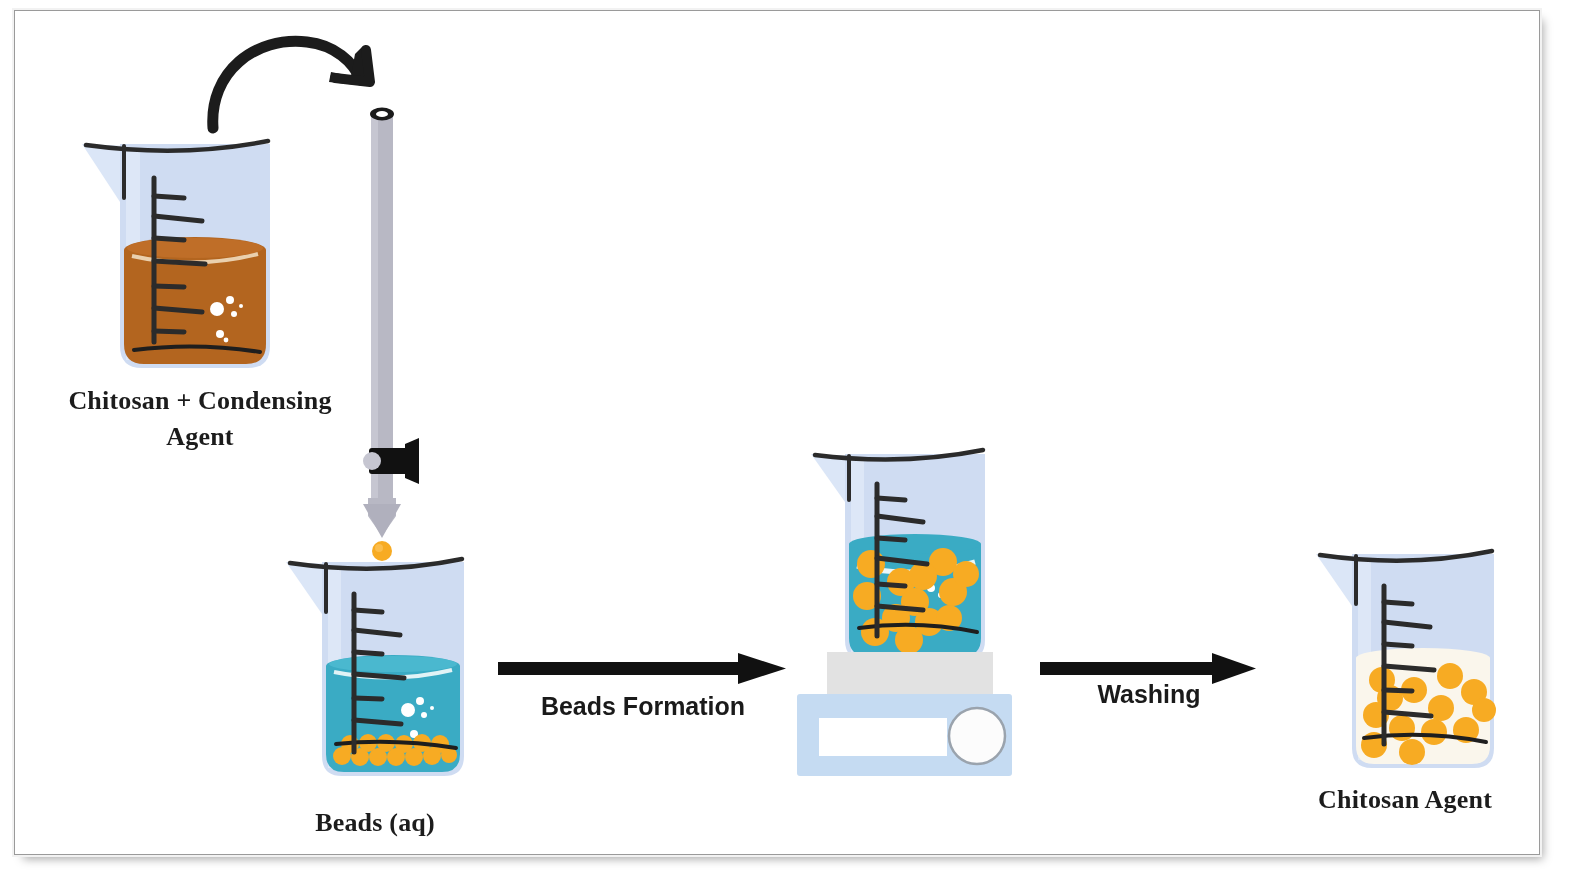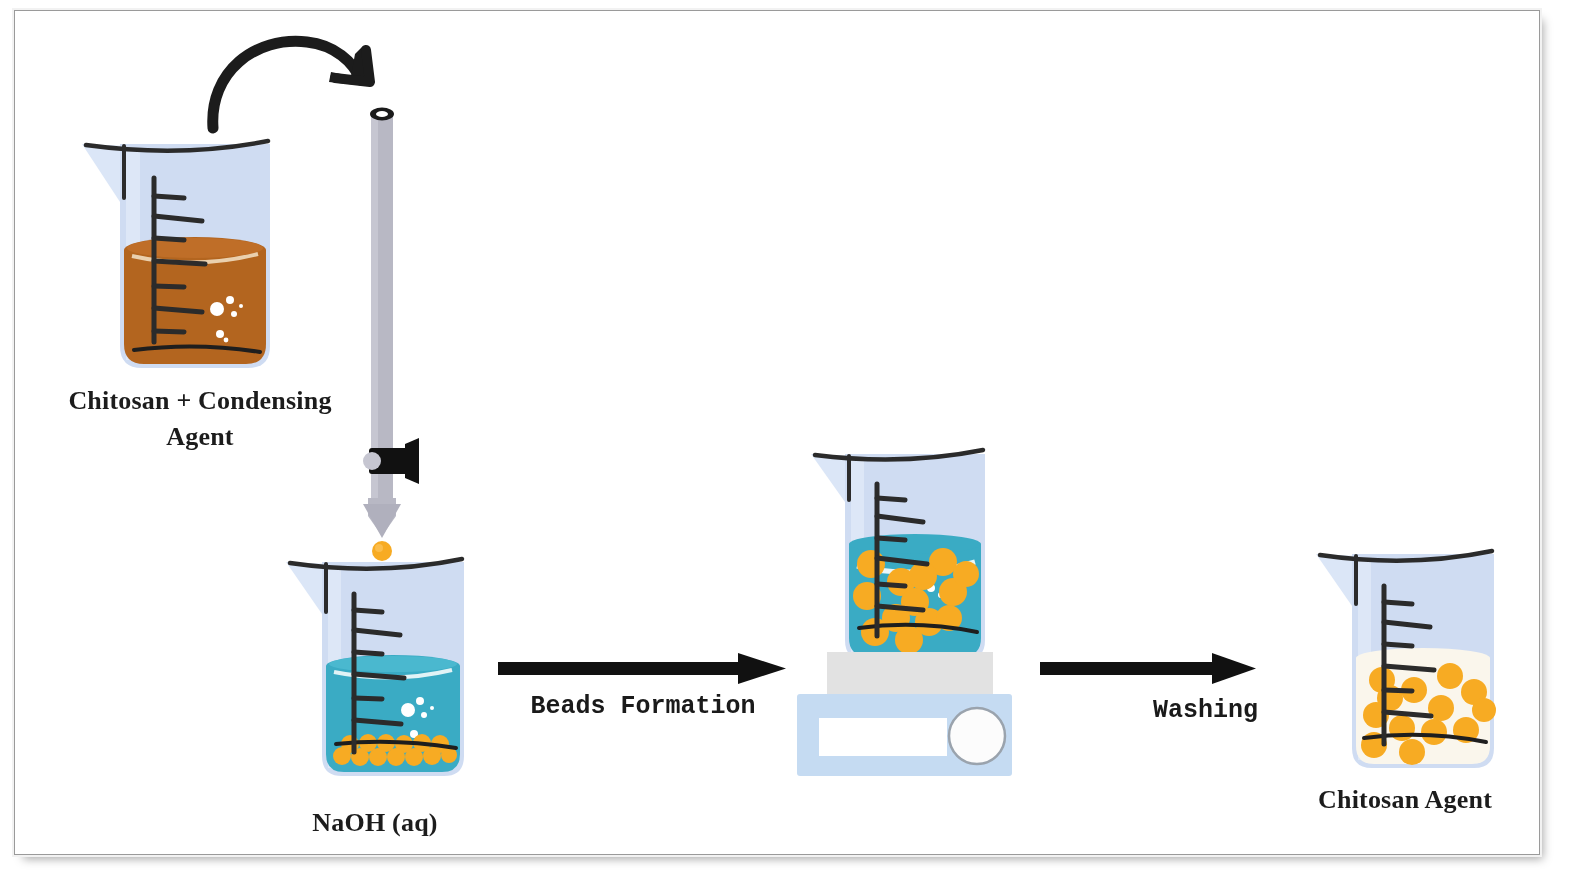--- a/index.html
+++ b/index.html
@@ -61,21 +61,21 @@
   
   .beaker { position: absolute; }
   .beaker svg { display: block; overflow: visible; }
 
   
   .flow-arrow { position: absolute; }
   .flow-arrow svg { display:block; }
 
   .arrow-label {
     position: absolute;
-    font-family: Liberation Mono, monospace;
+    font-family: Liberation Sans, sans-serif;
     font-weight: bold;
     font-size: 25px;
     color: #1a1a1a;
     text-align: center;
     white-space: nowrap;
   }
 
   
   .burette { position: absolute; }
 </style>
@@ -202,21 +202,21 @@
       <path d="M86,46 L86,204" fill="none" stroke="#2b2b2b" stroke-width="5" stroke-linecap="round"></path>
       <path d="M86,62 L114,64" stroke="#2b2b2b" stroke-width="5" stroke-linecap="round"></path>
       <path d="M86,82 L132,87" stroke="#2b2b2b" stroke-width="5" stroke-linecap="round"></path>
       <path d="M86,104 L114,106" stroke="#2b2b2b" stroke-width="5" stroke-linecap="round"></path>
       <path d="M86,126 L136,130" stroke="#2b2b2b" stroke-width="5" stroke-linecap="round"></path>
       <path d="M86,150 L114,151" stroke="#2b2b2b" stroke-width="5" stroke-linecap="round"></path>
       <path d="M86,172 L133,176" stroke="#2b2b2b" stroke-width="5" stroke-linecap="round"></path>
     </svg>
   </div>
 
-  <div class="caption cap-26" style="left:255px; top:805px; width:240px;">NaOH (aq)</div>
+  <div class="caption cap-26" style="left:255px; top:805px; width:240px;">Beads (aq)</div>
 
   <div class="flow-arrow" style="left:498px; top:652px;">
     <svg width="290" height="34" viewBox="0 0 290 34">
       <rect x="0" y="10" width="248" height="13" fill="#111111"></rect>
       <path d="M240,1 L288,16.5 L240,32 Z" fill="#111111"></path>
     </svg>
   </div>
   <div class="arrow-label" style="left:498px; top:692px; width:290px;">Beads Formation</div>
 
   <div class="node" style="left:795px; top:440px;">
@@ -270,21 +270,21 @@
     </svg>
   </div>
 
 
   <div class="flow-arrow" style="left:1040px; top:652px;">
     <svg width="218" height="34" viewBox="0 0 218 34">
       <rect x="0" y="10" width="180" height="13" fill="#111111"></rect>
       <path d="M172,1 L216,16.5 L172,32 Z" fill="#111111"></path>
     </svg>
   </div>
-  <div class="arrow-label" style="left:1040px; top:696px; width:218px;text-align:right;">Washing</div>
+  <div class="arrow-label" style="left:1040px; top:680px; width:218px;">Washing</div>
 
   <div class="beaker" style="left:1298px; top:540px;">
     <svg width="215" height="240" viewBox="0 0 215 240">
       <path d="M62,16 L18,14 L54,66 Z" fill="#dbe6f7"></path>
       <path d="M54,14 L196,14 L196,208 Q196,228 176,228 L74,228 Q54,228 54,208 Z" fill="#cfdcf2"></path>
       <path d="M60,20 L73,20 L73,220 L60,220 Z" fill="#dfe9f8" opacity="0.85"></path>
 
       <path d="M58,118 L192,118 L192,206 Q192,224 174,224 L76,224 Q58,224 58,206 Z" fill="#faf6ec"></path>
       <ellipse cx="125" cy="118" rx="67" ry="10" fill="#faf6ec"></ellipse>
 

